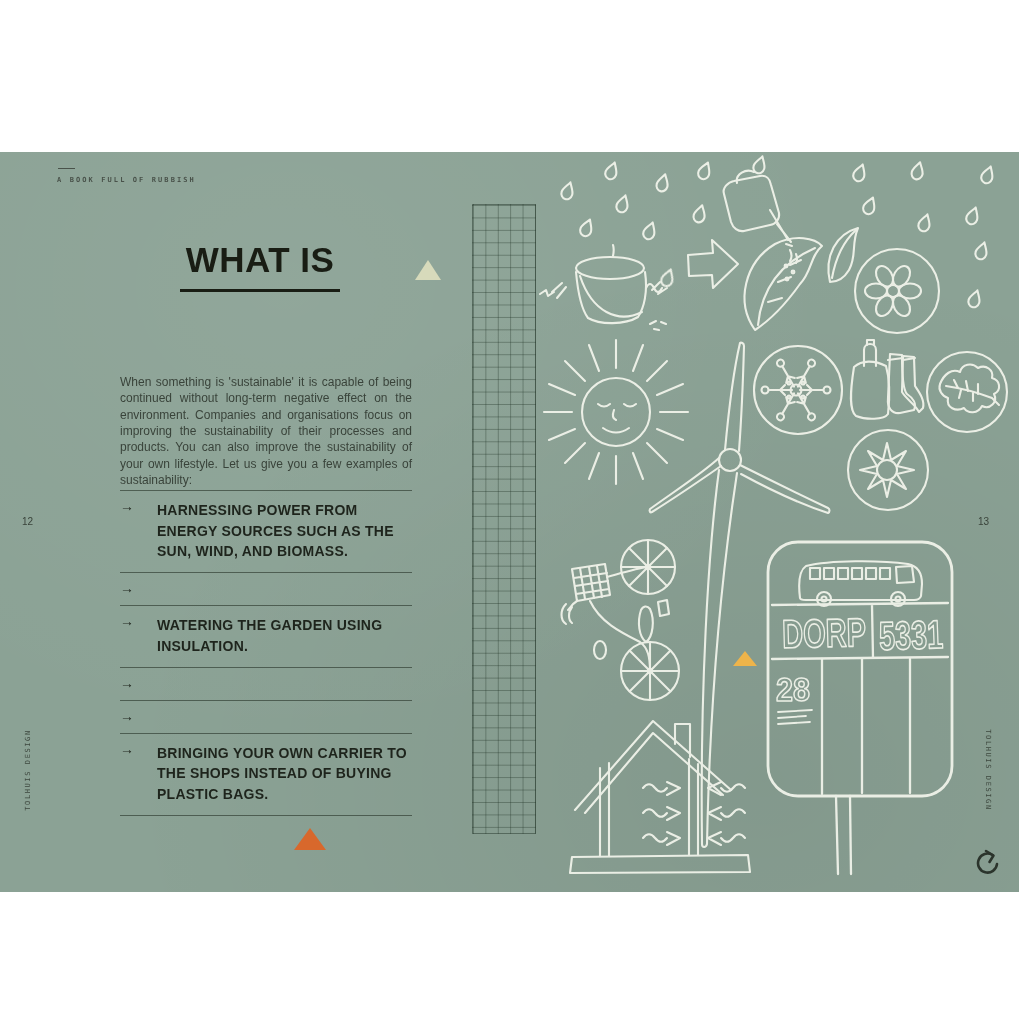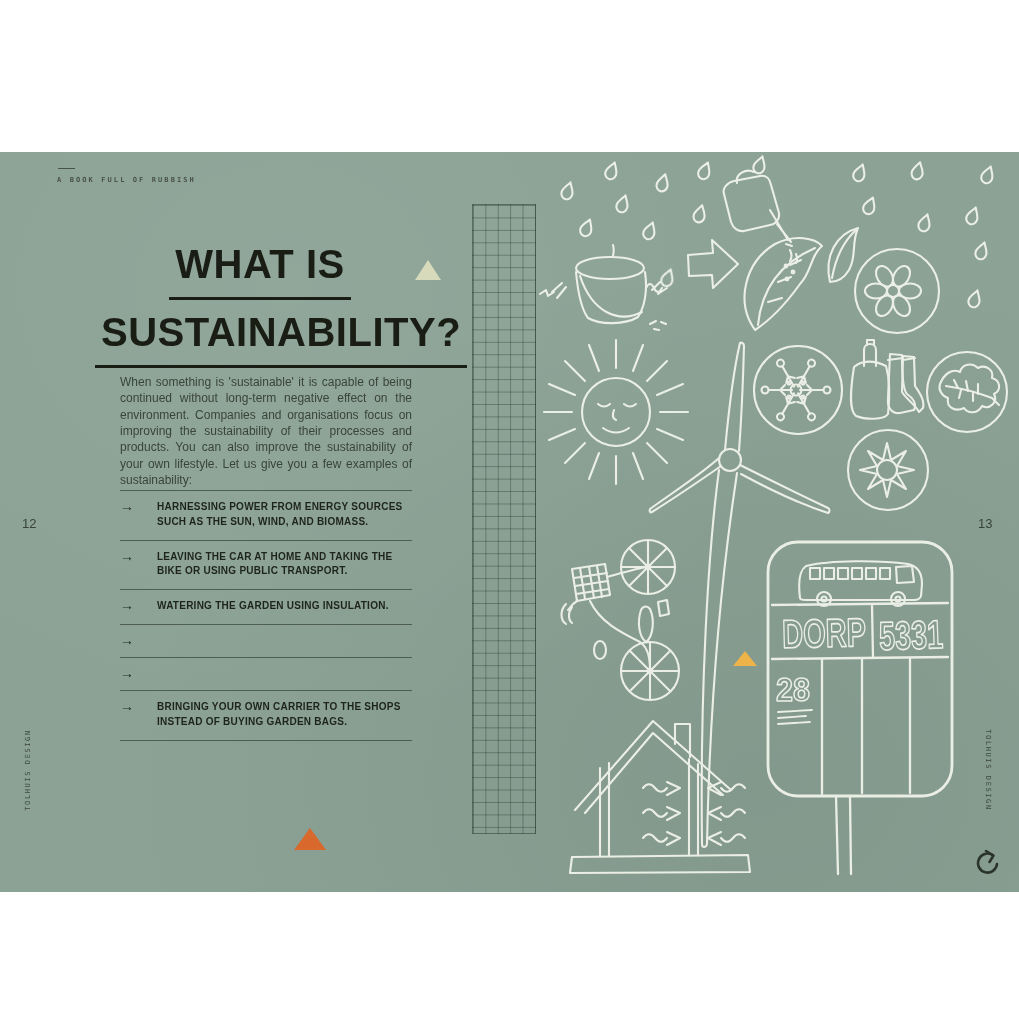--- a/index.html
+++ b/index.html
@@ -7,30 +7,30 @@
           font-family:"Liberation Sans",sans-serif;}
   .spread{position:absolute;left:0;top:152px;width:1019px;height:740px;
           background:
             radial-gradient(ellipse at 28% 18%, rgba(255,255,255,0.05), transparent 55%),
             radial-gradient(ellipse at 75% 85%, rgba(0,0,0,0.06), transparent 60%),
             #8ba295;}
   .kicker-dash{position:absolute;left:58px;top:16px;width:17px;border-top:1.3px solid #49524a;}
   .kicker{position:absolute;left:57px;top:24px;font-family:"DejaVu Sans Mono",monospace;
           font-size:7px;letter-spacing:2.1px;color:#49524a;font-weight:bold;white-space:nowrap;}
   .title{position:absolute;left:95px;top:80px;width:330px;text-align:center;
-         font-size:40px;font-weight:800;color:#191d14;line-height:1.62;letter-spacing:0.5px;}
+         font-size:35px;font-weight:800;color:#191d14;line-height:1.62;letter-spacing:0.5px;}
   .title .u{display:inline-block;border-bottom:3.5px solid #191d14;padding:0 6px 0px;}
   .intro{position:absolute;left:120px;top:222px;width:292px;font-size:12px;line-height:1.36;
          text-align:justify;color:#39433a;font-weight:500;}
   .list{position:absolute;left:120px;top:338px;width:292px;}
   .row{display:flex;align-items:flex-start;padding:9px 0 10px;border-top:1px solid rgba(28,38,28,0.55);}
   .row:last-child{border-bottom:1px solid rgba(28,38,28,0.55);}
   .row .arr{width:37px;font-size:14px;font-weight:bold;color:#1e241c;line-height:1;margin-top:-1px;}
-  .row .txt{flex:1;font-size:10px;font-weight:bold;letter-spacing:0.25px;line-height:1.48;color:#1e241c;}
-  .pagenum{position:absolute;font-size:13px;color:#39433a;}
+  .row .txt{flex:1;font-size:14px;font-weight:bold;letter-spacing:0.25px;line-height:1.48;color:#1e241c;}
+  .pagenum{position:absolute;font-size:10px;color:#39433a;}
   .pn-l{left:22px;top:364px;}
   .pn-r{left:978px;top:364px;}
   .spine{position:absolute;width:130px;top:614px;text-align:center;font-size:7px;
          letter-spacing:1.6px;color:#3d473e;font-family:"DejaVu Sans Mono",monospace;white-space:nowrap;}
   .spine-l{left:-37px;transform:rotate(-90deg);}
   .spine-r{left:923px;transform:rotate(90deg);}
   .grid{position:absolute;left:472px;top:52px;width:62px;height:628px;
         border:1px solid rgba(36,54,41,0.5);
         background-image:
           linear-gradient(to right, rgba(36,54,41,0.38) 1px, transparent 1px),
@@ -50,51 +50,49 @@
 <body>
 
 <div class="canvas">
   <div class="spread">
 
     <div class="kicker-dash"></div>
     <div class="kicker">A BOOK FULL OF RUBBISH</div>
 
     <div class="title">
       <span class="u">WHAT IS</span><br>
-      <span class="u">SUSTAINABILITY?</span>
     </div>
 
     <div class="tri tri-pale"></div>
     <div class="tri tri-yellow"></div>
     <div class="tri tri-orange"></div>
 
     <div class="intro">When something is 'sustainable' it is capable of being continued without long-term negative effect on the environment. Companies and organisations focus on improving the sustainability of their processes and products. You can also improve the sustainability of your own lifestyle. Let us give you a few examples of sustainability:</div>
 
     <div class="list">
       <div class="row">
         <span class="arr">→</span>
         <span class="txt">HARNESSING POWER FROM ENERGY SOURCES SUCH AS THE SUN, WIND, AND BIOMASS.</span>
       </div>
       <div class="row">
         <span class="arr">→</span>
-        <span class="txt">LEAVING THE CAR AT HOME AND TAKING THE BIKE OR USING PUBLIC TRANSPORT.</span>
       </div>
       <div class="row">
         <span class="arr">→</span>
         <span class="txt">WATERING THE GARDEN USING INSULATION.</span>
       </div>
       <div class="row">
         <span class="arr">→</span>
       </div>
       <div class="row">
         <span class="arr">→</span>
       </div>
       <div class="row">
         <span class="arr">→</span>
-        <span class="txt">BRINGING YOUR OWN CARRIER TO THE SHOPS INSTEAD OF BUYING GARDEN BAGS.</span>
+        <span class="txt">BRINGING YOUR OWN CARRIER TO THE SHOPS INSTEAD OF BUYING PLASTIC BAGS.</span>
       </div>
     </div>
 
     <div class="pagenum pn-l">12</div>
     <div class="pagenum pn-r">13</div>
     <div class="spine spine-l">TOLHUIS DESIGN</div>
     <div class="spine spine-r">TOLHUIS DESIGN</div>
 
     <div class="grid"></div>
 

